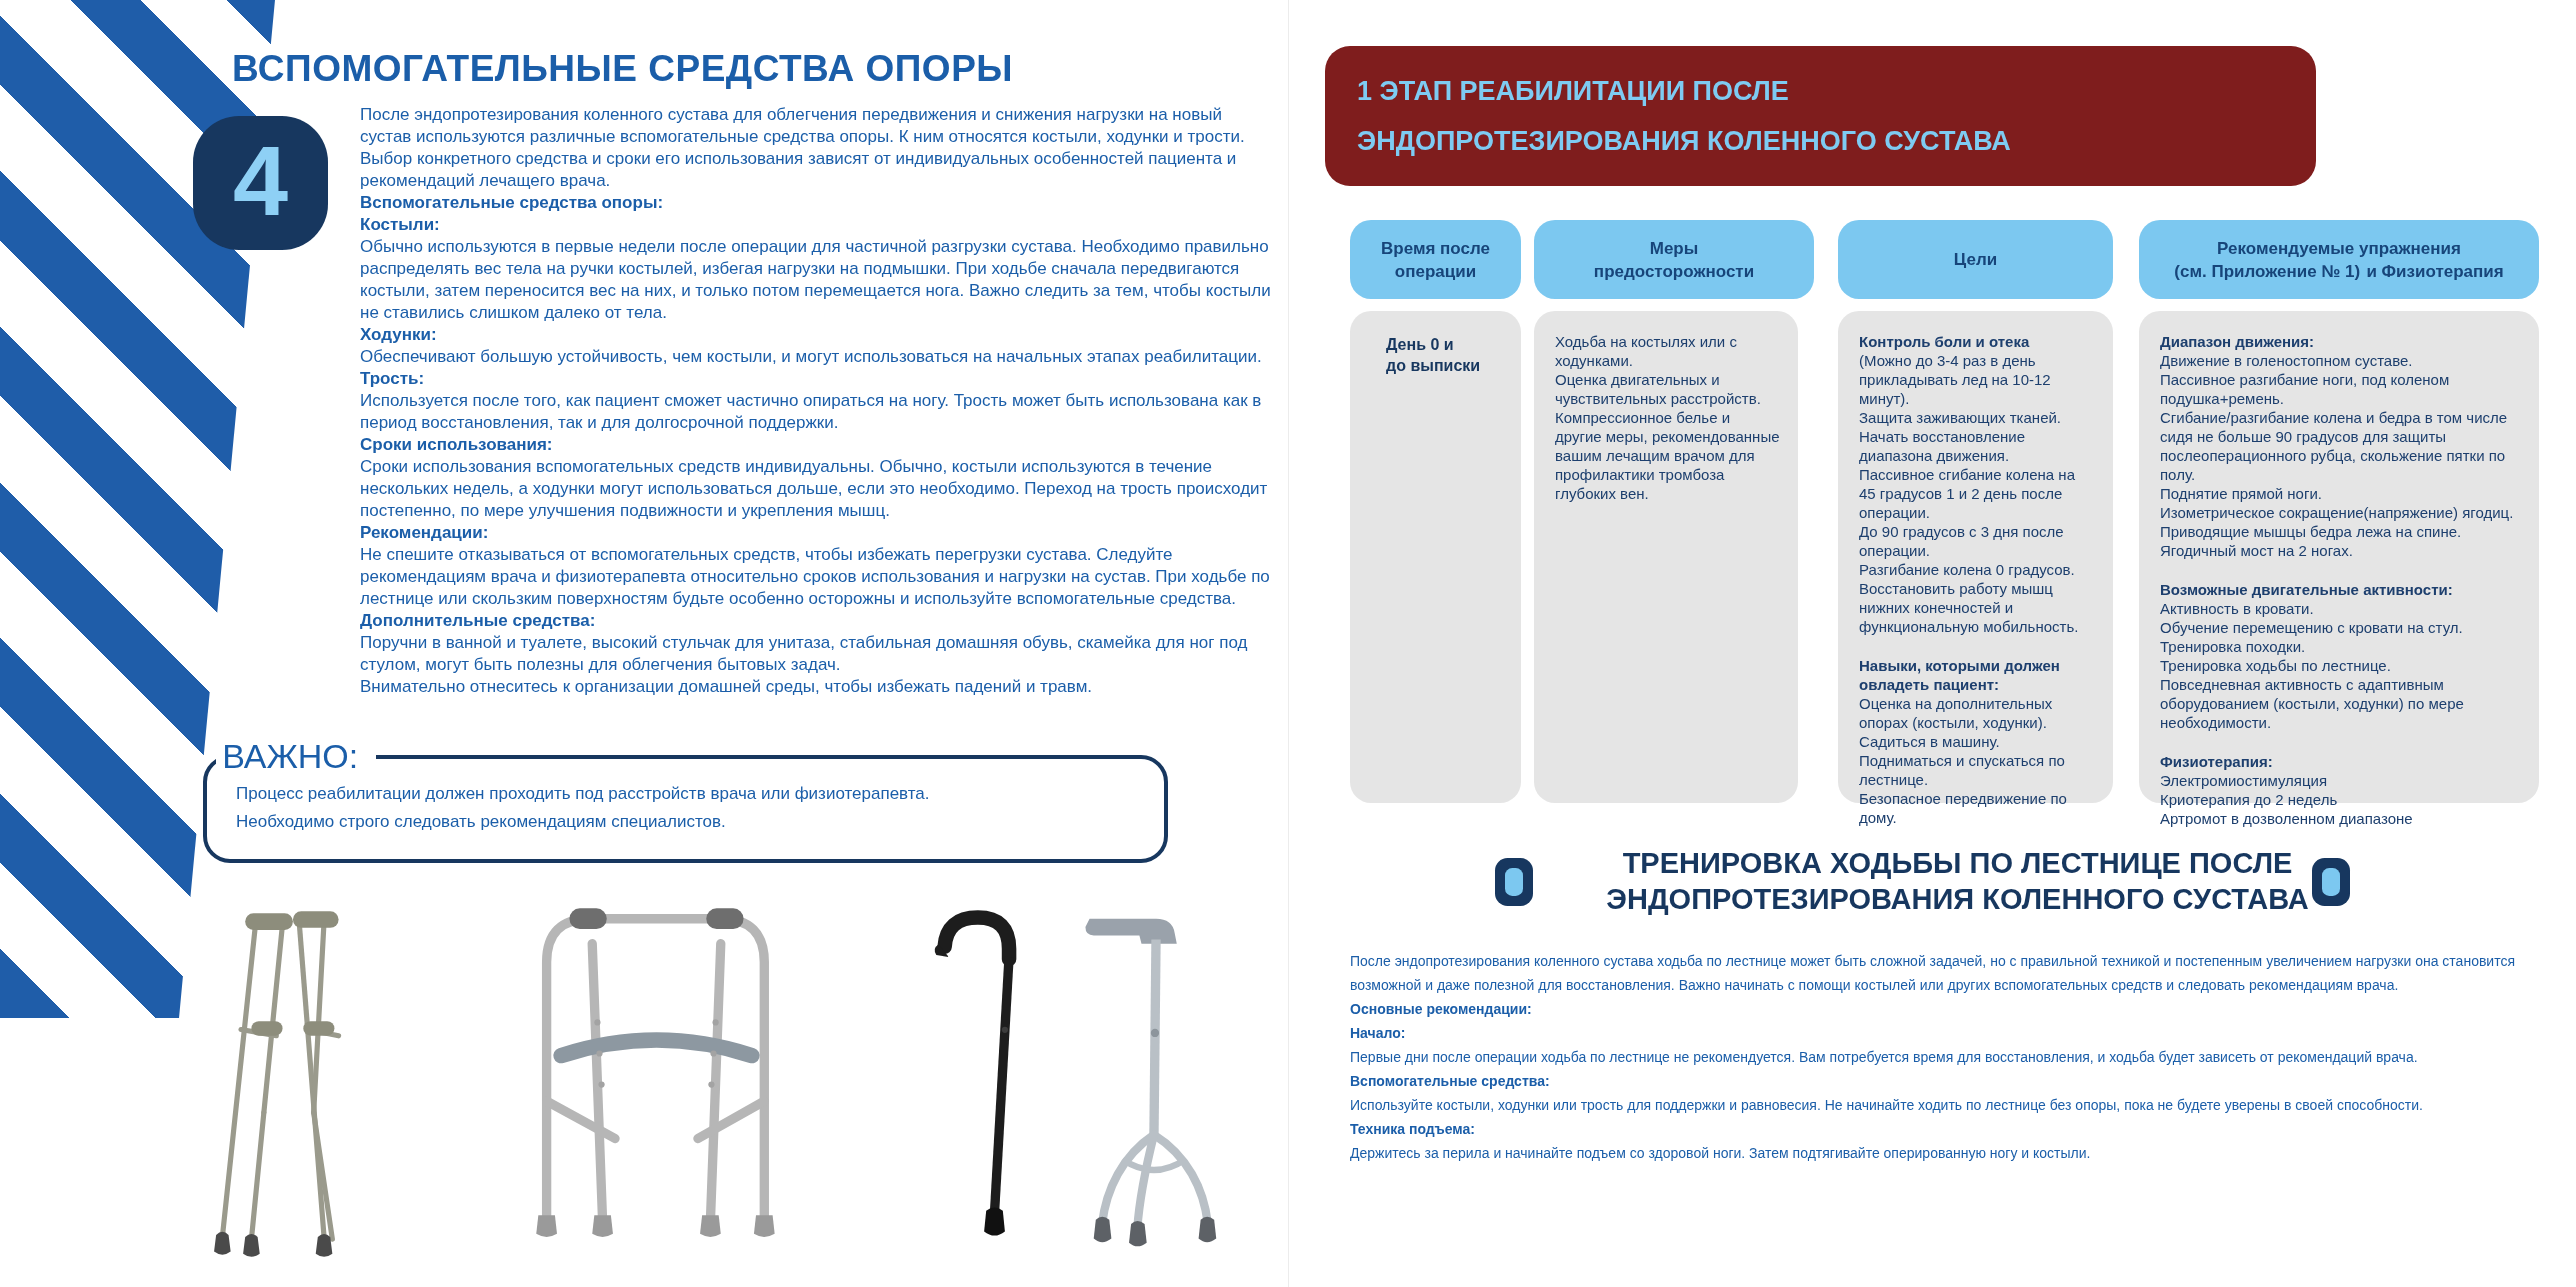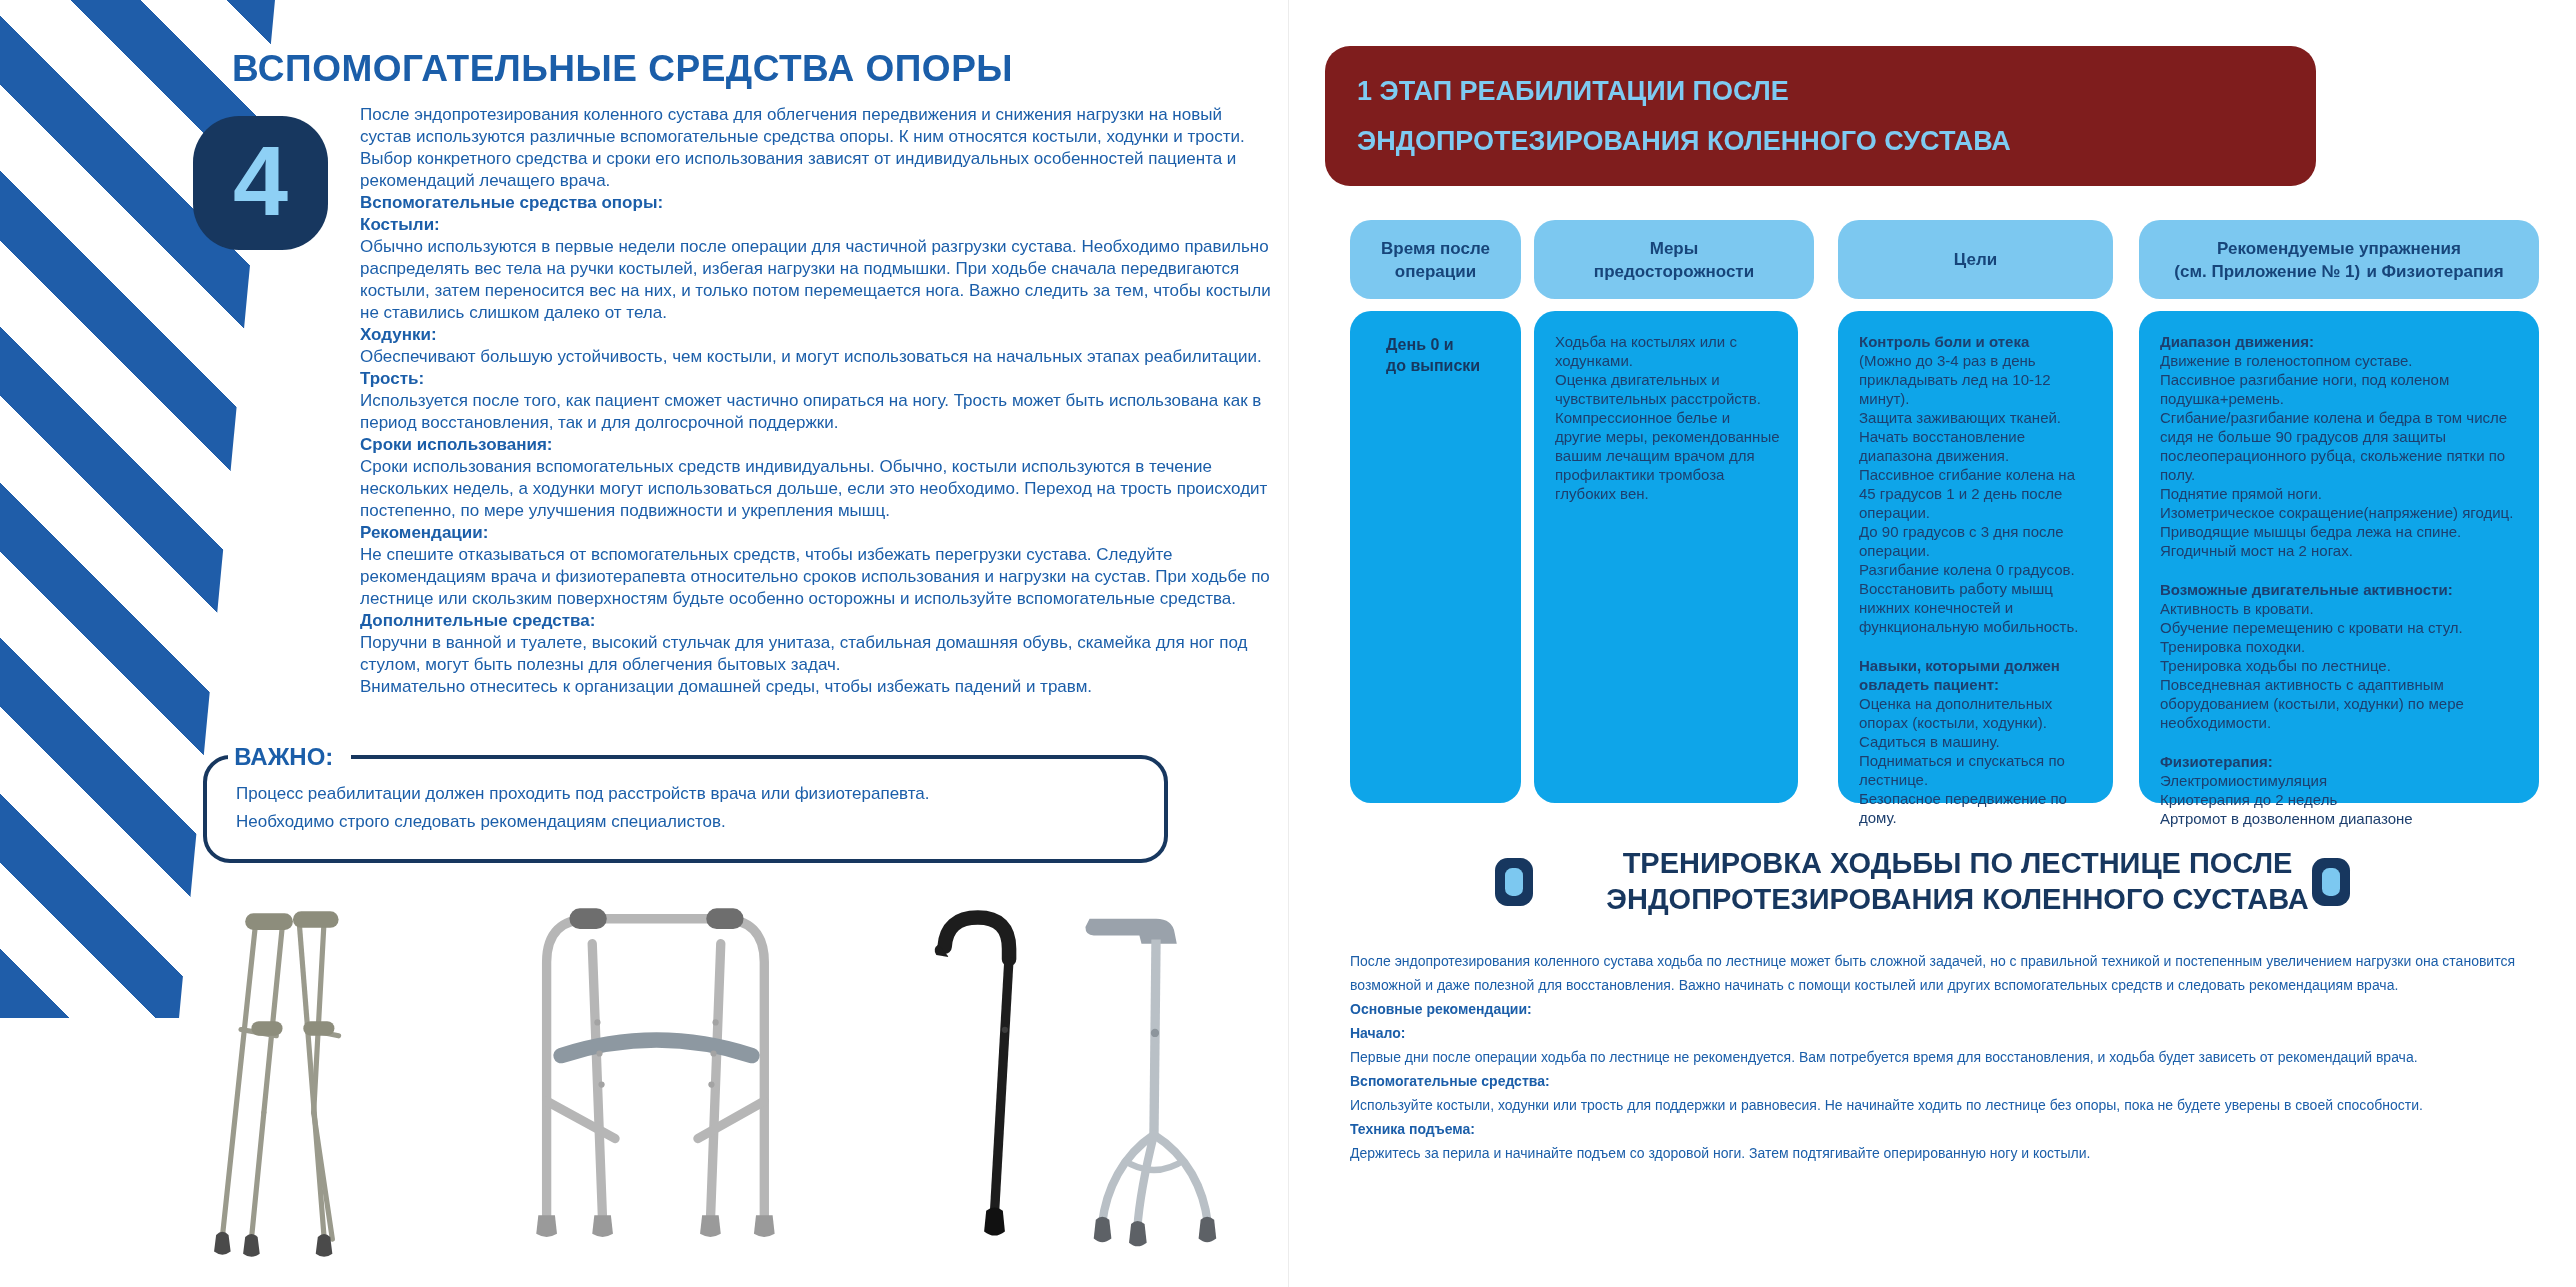--- a/index.html
+++ b/index.html
@@ -21,39 +21,39 @@
   .l-title{position:absolute;left:232px;top:48px;margin:0;font-size:37px;font-weight:700;color:#1b5ea9;letter-spacing:0.5px;}
   .badge{position:absolute;left:193px;top:116px;width:135px;height:134px;background:#17375f;border-radius:46px;display:flex;align-items:center;justify-content:center;}
   .badge span{color:#8ed0f5;font-size:99px;font-weight:700;line-height:1;padding-bottom:4.2px;}
 
   .l-body{position:absolute;left:360px;top:104px;width:915px;font-size:17px;line-height:22px;color:#1b5ea9;}
   .l-body p,.l-body div{margin:0;padding:0;}
   .sec-h{font-weight:700;}
 
   .important{position:absolute;left:203px;top:736px;width:965px;height:127px;}
   .imp-box{position:absolute;left:0;top:18.7px;right:0;bottom:0;border:4.7px solid #17375f;border-radius:27px;}
-  .imp-label{position:absolute;left:25px;top:0;z-index:2;background:#ffffff;padding:0 17.7px 0 6.2px;font-size:24px;font-weight:700;color:#1b5ea9;line-height:41px;}
+  .imp-label{position:absolute;left:13px;top:0;z-index:2;background:#ffffff;padding:0 17.7px 0 6.2px;font-size:34px;font-weight:400;color:#1b5ea9;line-height:41px;}
   .imp-text{position:absolute;left:33px;top:44px;width:883px;font-size:17px;line-height:28px;color:#1b5ea9;}
 
   .photo{position:absolute;}
   .photo svg{width:100%;height:100%;display:block;}
 
   
   .r-header{position:absolute;left:1325px;top:46px;width:991px;height:140px;background:#7f1d1d;border-radius:25px;display:flex;align-items:center;}
   .r-header-text{padding-left:32px;color:#7ecbf2;font-size:27px;font-weight:700;line-height:50px;}
 
   .th{position:absolute;top:220px;height:79px;background:#7cc8f0;border-radius:21px;display:flex;align-items:center;justify-content:center;text-align:center;color:#17457a;font-weight:700;font-size:17px;line-height:23px;}
   .th1{left:1350px;width:171px;}
   .th2{left:1534px;width:280px;}
   .th3{left:1838px;width:275px;}
   .th4{left:2139px;width:400px;flex-direction:column;}
   .th4 .line2{font-size:17px;}
   .th4 .note{font-size:17px;margin-right:6.2px;font-weight:700;}
 
-  .td{position:absolute;top:311px;height:492px;background:#0ea5e9;border-radius:21px;color:#1d3f6e;font-size:15px;line-height:19px;}
+  .td{position:absolute;top:311px;height:492px;background:#e5e5e5;border-radius:21px;color:#1d3f6e;font-size:15px;line-height:19px;}
   .td1{left:1350px;width:171px;}
   .td2{left:1534px;width:264px;}
   .td3{left:1838px;width:275px;}
   .td4{left:2139px;width:400px;}
   .td .inner{padding:21px 17.7px 0 21px;}
   .cell-time{font-weight:700;font-size:16px;line-height:21px;color:#17375f;padding:23px 10.4px 0 36px;}
   .cb-h{font-weight:700;}
   .cb+.cb{margin-top:20px;}
 
   .sq-icon{position:absolute;top:858px;width:38px;height:48px;background:#17375f;border-radius:12.5px;display:flex;align-items:center;justify-content:center;}

